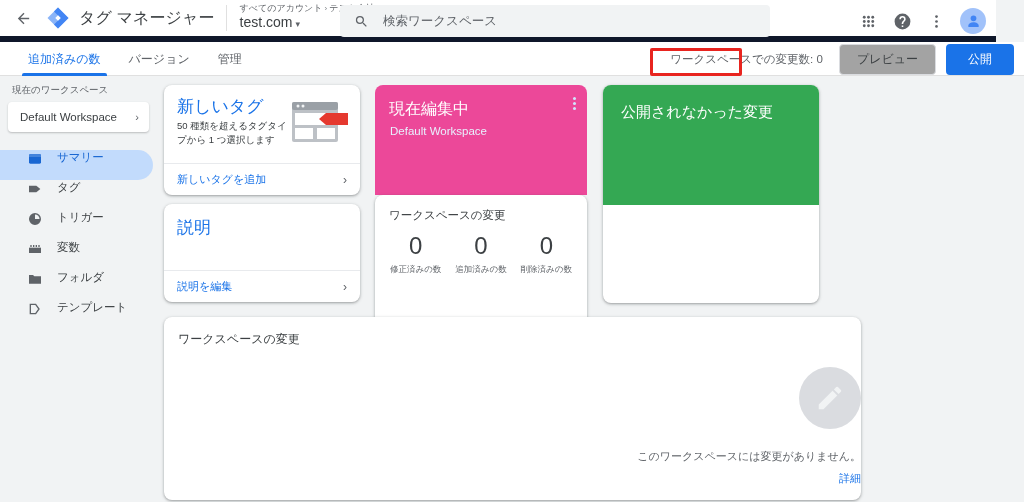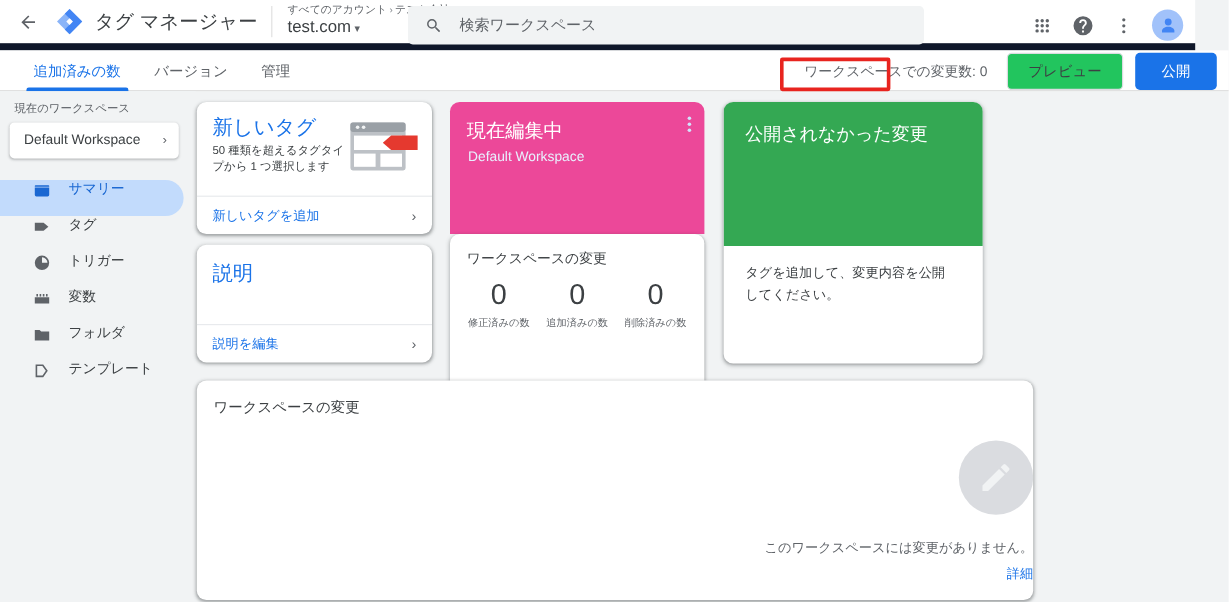--- a/index.html
+++ b/index.html
@@ -84,21 +84,21 @@
   .redbox {
     position: absolute; left: 0; top: -9px; width: 92px; height: 28px;
     border: 3px solid #e8241f; border-radius: 2px; pointer-events: none;
   }
   .changes-count {
     font-size: 11.5px; color: #5f6368; margin-left: 16px; white-space: nowrap;
   }
   .btn-outline {
     font-size: 12px; color: #3c4043; border: 1px solid #dadce0;
     border-radius: 4px; padding: 6px 17px; margin-left: 16px;
-    background: #22c55e; cursor: pointer; white-space: nowrap;
+    background: #a3a3a3; cursor: pointer; white-space: nowrap;
   }
   .btn-primary {
     font-size: 12px; color: #fff; background: #1a73e8; border: none;
     border-radius: 4px; padding: 7px 22px; margin-left: 10px;
     cursor: pointer; white-space: nowrap;
   }
 
   
   .sidebar {
     position: absolute; top: 76px; left: 0; width: 163px; height: 426px;
@@ -432,21 +432,20 @@
       <div class="card-foot">
         <span class="flabel">ワークスペースを管理</span>
         <span class="fchev">›</span>
       </div>
     </div>
 
     <div class="card" id="card-unpub">
       <div class="up-head">
         <div class="up-title">公開されなかった変更</div>
       </div>
-      <div class="up-body">タグを追加して、変更内容を公開してください。</div>
     </div>
 
     <div class="card" id="panel-changes">
       <div class="pc-title">ワークスペースの変更</div>
       <div class="empty">
         <div class="empty-circle">
           <svg width="30" height="30" viewBox="0 0 24 24" fill="#f1f3f4">
             <path d="M3 17.25V21h3.75L17.8 9.94l-3.75-3.75L3 17.25z"></path>
             <path d="M20.7 7.04a1 1 0 0 0 0-1.41l-2.34-2.34a1 1 0 0 0-1.41 0l-1.83 1.83 3.75 3.75 1.83-1.83z"></path>
           </svg>

